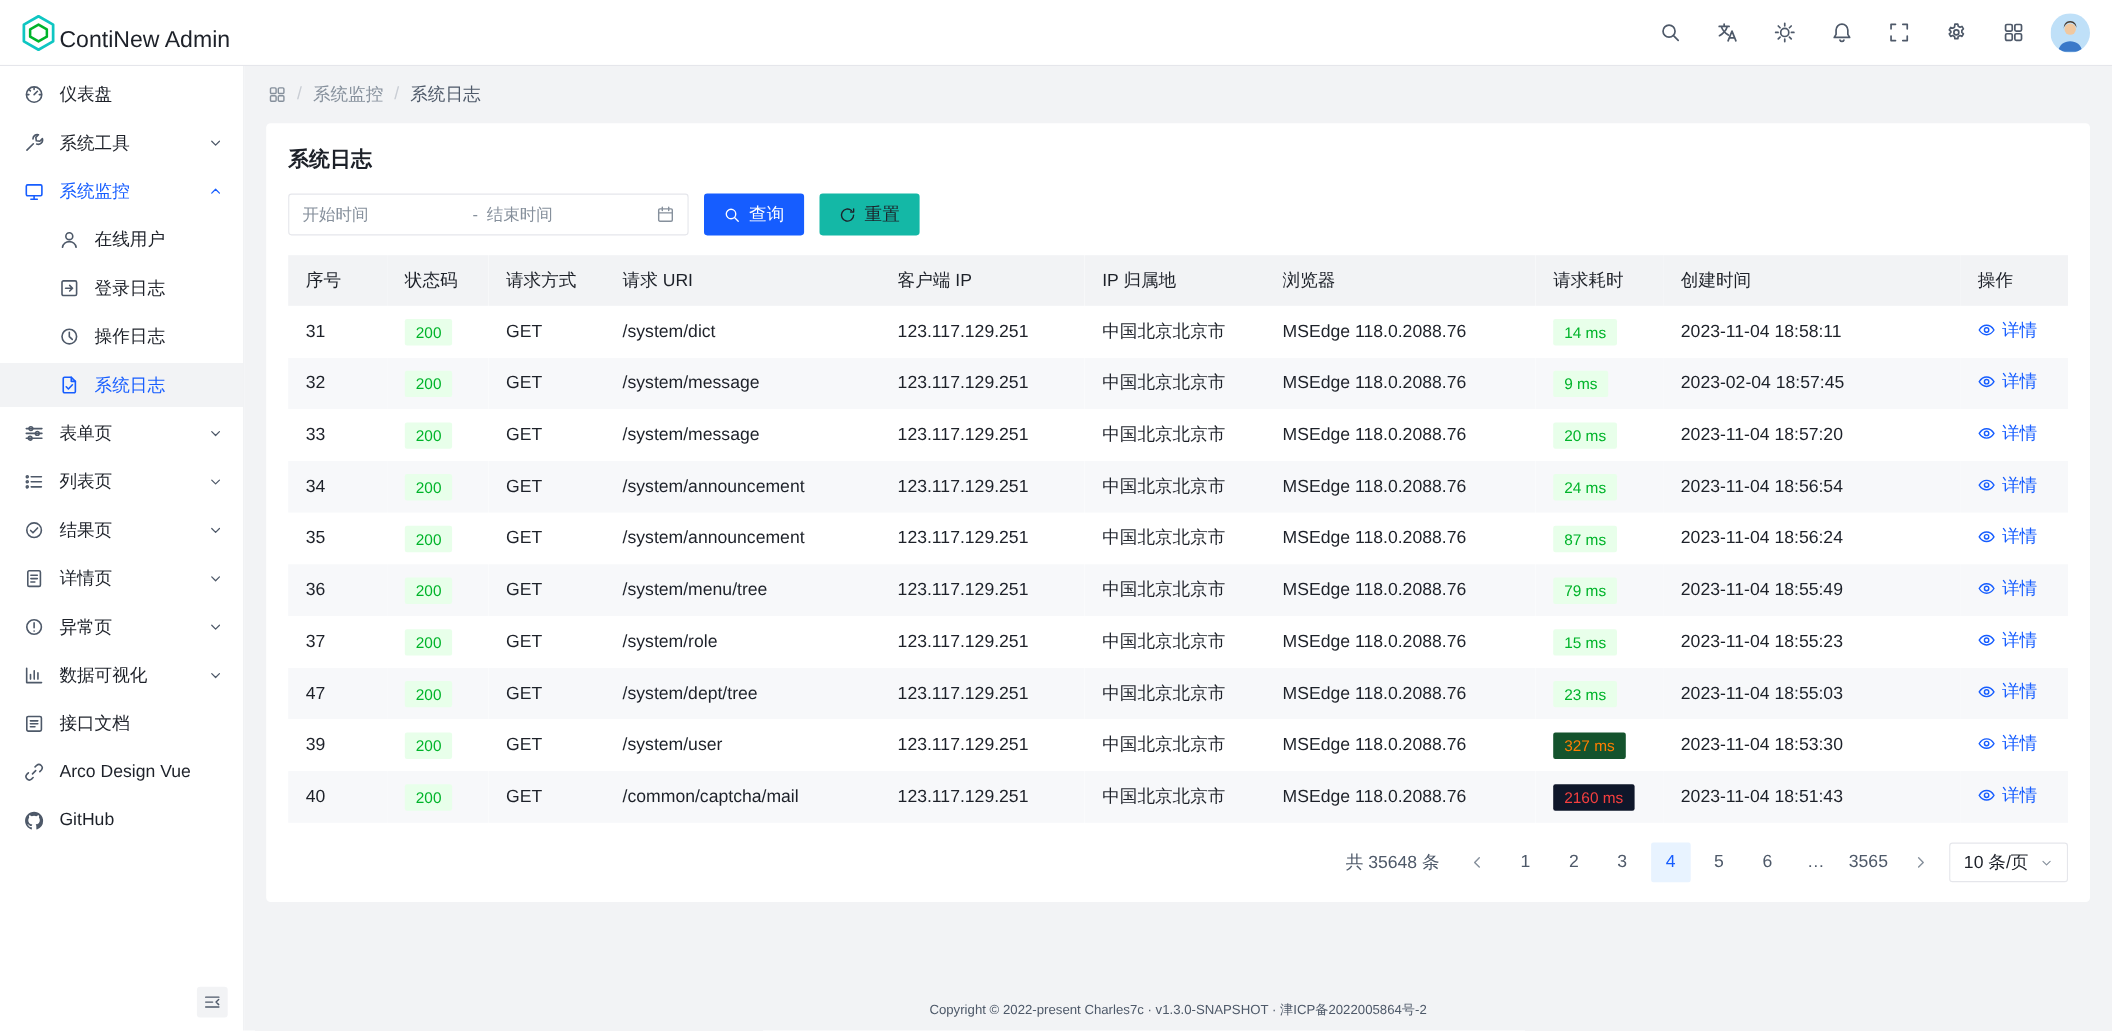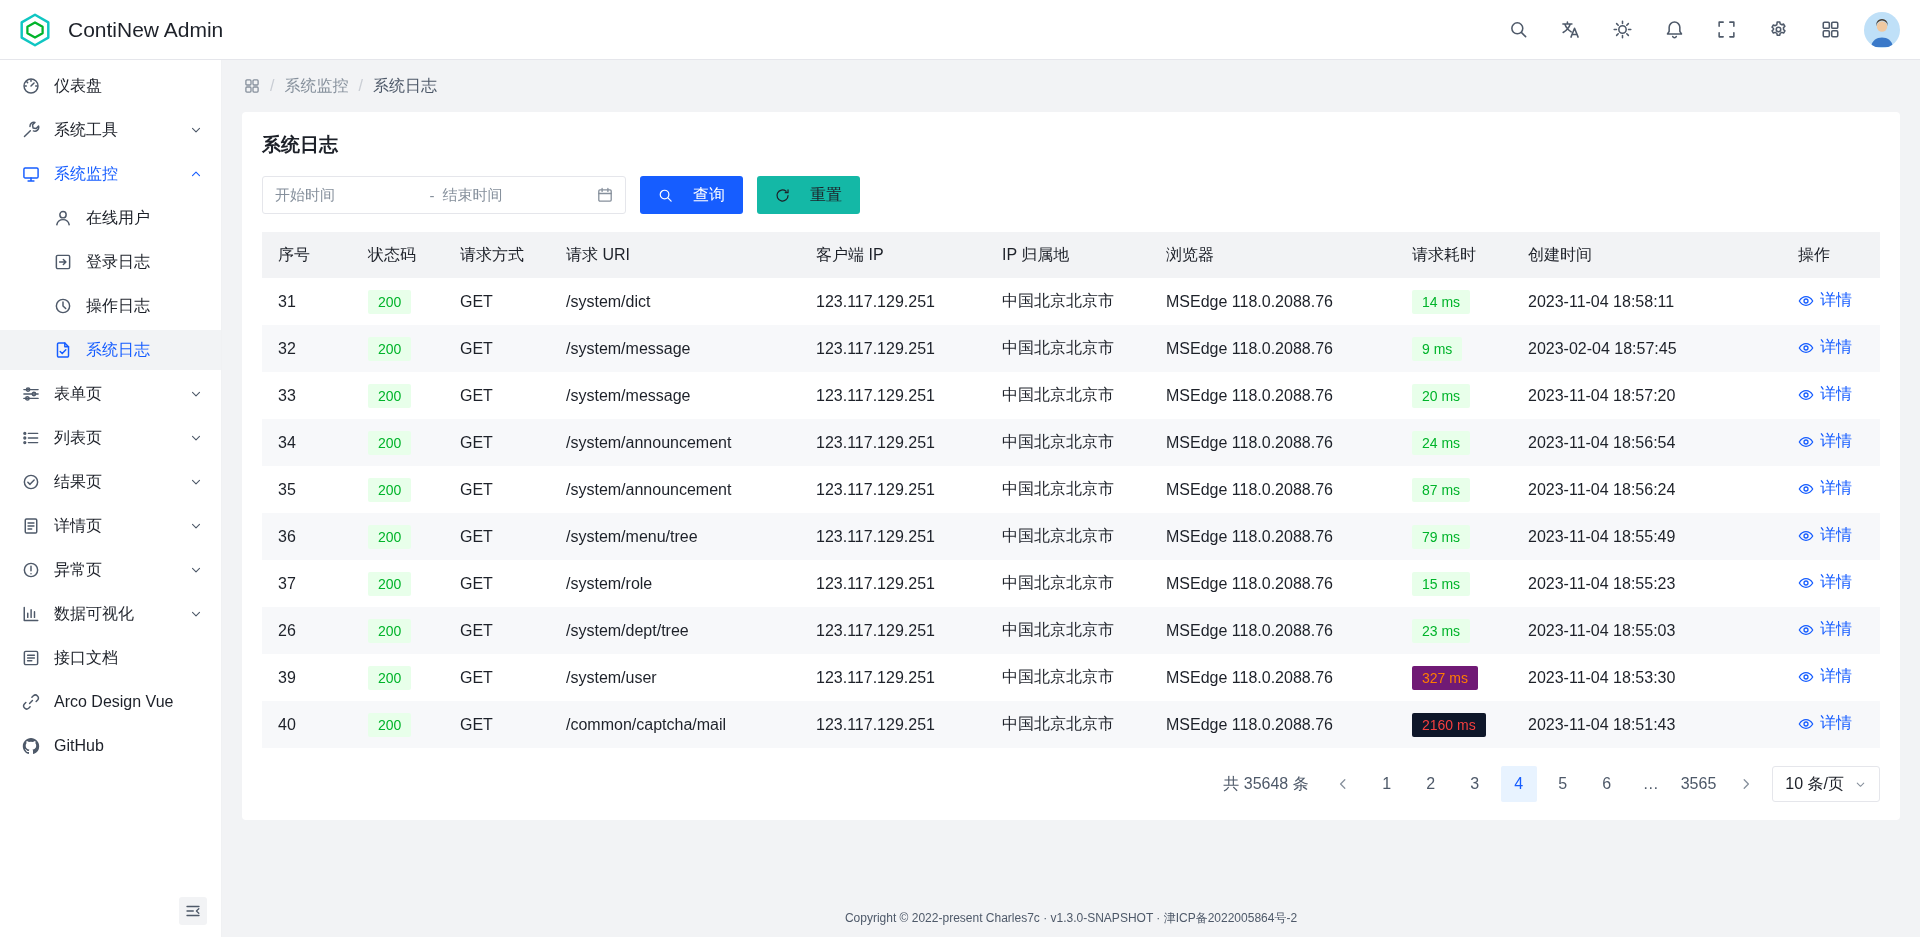--- a/index.html
+++ b/index.html
@@ -13,21 +13,21 @@
   }
   .ic { width:16px; height:16px; display:block; }
   .ic * { fill:none; stroke:currentColor; stroke-width:1.3; stroke-linecap:round; stroke-linejoin:round; }
   .ic.fill * { fill:currentColor; stroke:none; }
 
   .app { width:1920px; height:937px; display:flex; flex-direction:column; }
 
   
   .topbar { flex:0 0 60px; display:flex; align-items:center; justify-content:space-between;
     padding:0 20px 0 16px; background:#fff; border-bottom:1px solid #e5e6eb; }
-  .brand { display:flex; align-items:center; gap:14px; cursor:pointer; }
+  .brand { display:flex; align-items:flex-end; gap:0; cursor:pointer; }
   .logo-svg { width:38px; height:38px; }
   .brand-title { font-size:21px; font-weight:500; color:#1d2129; white-space:nowrap; }
   .topbar-actions { display:flex; align-items:center; gap:16px; }
   .action-btns { display:flex; align-items:center; gap:16px; }
   .icon-btn { width:36px; height:36px; border:none; background:transparent; border-radius:50%;
     display:flex; align-items:center; justify-content:center; color:#4e5969; cursor:pointer; }
   .icon-btn .ic { width:19px; height:19px; }
   .avatar { width:36px; height:36px; border-radius:50%; overflow:hidden; cursor:pointer; flex:0 0 36px; }
   .avatar svg { width:100%; height:100%; display:block; }
 
@@ -64,35 +64,35 @@
   
   .card { margin:0 20px; background:#fff; border-radius:4px; padding:20px 20px 18px; }
   .page-title { font-size:19px; font-weight:600; color:#1d2129; margin-bottom:18px; }
   .filter-row { display:flex; align-items:center; gap:14px; margin-bottom:18px; }
   .date-range { width:364px; height:38px; background:#fff; border:1px solid #e5e6eb; border-radius:3px;
     display:flex; align-items:center; padding:0 12px; color:#86909c; font-size:15px; cursor:pointer; }
   .date-range .ph { flex:1; }
   .date-range .sep { margin:0 8px; }
   .date-range .cal { display:flex; color:#86909c; margin-left:8px; }
   .btn { height:38px; padding:0 18px; border:none; border-radius:3px; font-size:16px;
-    display:flex; align-items:center; gap:20px; cursor:pointer; font-family:inherit; }
+    display:flex; align-items:center; gap:8px; cursor:pointer; font-family:inherit; }
   .btn .ic { width:15px; height:15px; }
   .btn.primary { background:var(--primary); color:#fff; }
   .btn.secondary { background:#14b8a6; color:#1d2129; }
 
   
   table { width:100%; border-collapse:collapse; table-layout:fixed; }
   thead th { background:#f2f3f5; height:46px; font-weight:500; font-size:16px; color:#1d2129;
     text-align:left; padding:0 16px; white-space:nowrap; overflow:hidden; }
   tbody td { height:47px; font-size:16px; color:#1d2129; padding:0 16px;
     white-space:nowrap; overflow:hidden; text-overflow:ellipsis; }
   tbody tr:nth-child(even) { background:#f7f8fa; }
   .badge { display:inline-block; padding:2px 10px; border-radius:2px; font-size:14px; line-height:20px; }
   .badge.green { background:#e8ffea; color:var(--success); }
-  .badge.orange { background:#701a75; color:var(--warning); }
+  .badge.orange { background:#14532d; color:var(--warning); }
   .badge.red { background:#0f172a; color:var(--danger); }
   .action-link { color:var(--primary); display:inline-flex; align-items:center; gap:6px;
     cursor:pointer; font-size:16px; }
   .action-link .ic { width:16px; height:16px; }
 
   
   .pagination { display:flex; align-items:center; justify-content:flex-end; gap:8px;
     margin-top:18px; font-size:16px; color:#4e5969; }
   .page-total { margin-right:8px; }
   .page-item { min-width:36px; height:36px; padding:0 4px; border:none; background:transparent;
@@ -538,21 +538,21 @@
                 <td>2023-11-04 18:55:23</td>
                 <td><span class="action-link">
                     <svg class="ic" viewBox="0 0 16 16">
                       <path d="M1.3 8S3.9 3.7 8 3.7 14.7 8 14.7 8 12.1 12.3 8 12.3 1.3 8 1.3 8z"></path>
                       <circle cx="8" cy="8" r="2"></circle>
                     </svg>
                     <span>详情</span>
                   </span></td>
               </tr>
               <tr>
-                <td>26</td>
+                <td>47</td>
                 <td><span class="badge green">200</span></td>
                 <td>GET</td>
                 <td>/system/dept/tree</td>
                 <td>123.117.129.251</td>
                 <td>中国北京北京市</td>
                 <td>MSEdge 118.0.2088.76</td>
                 <td><span class="badge green">23 ms</span></td>
                 <td>2023-11-04 18:55:03</td>
                 <td><span class="action-link">
                     <svg class="ic" viewBox="0 0 16 16">

